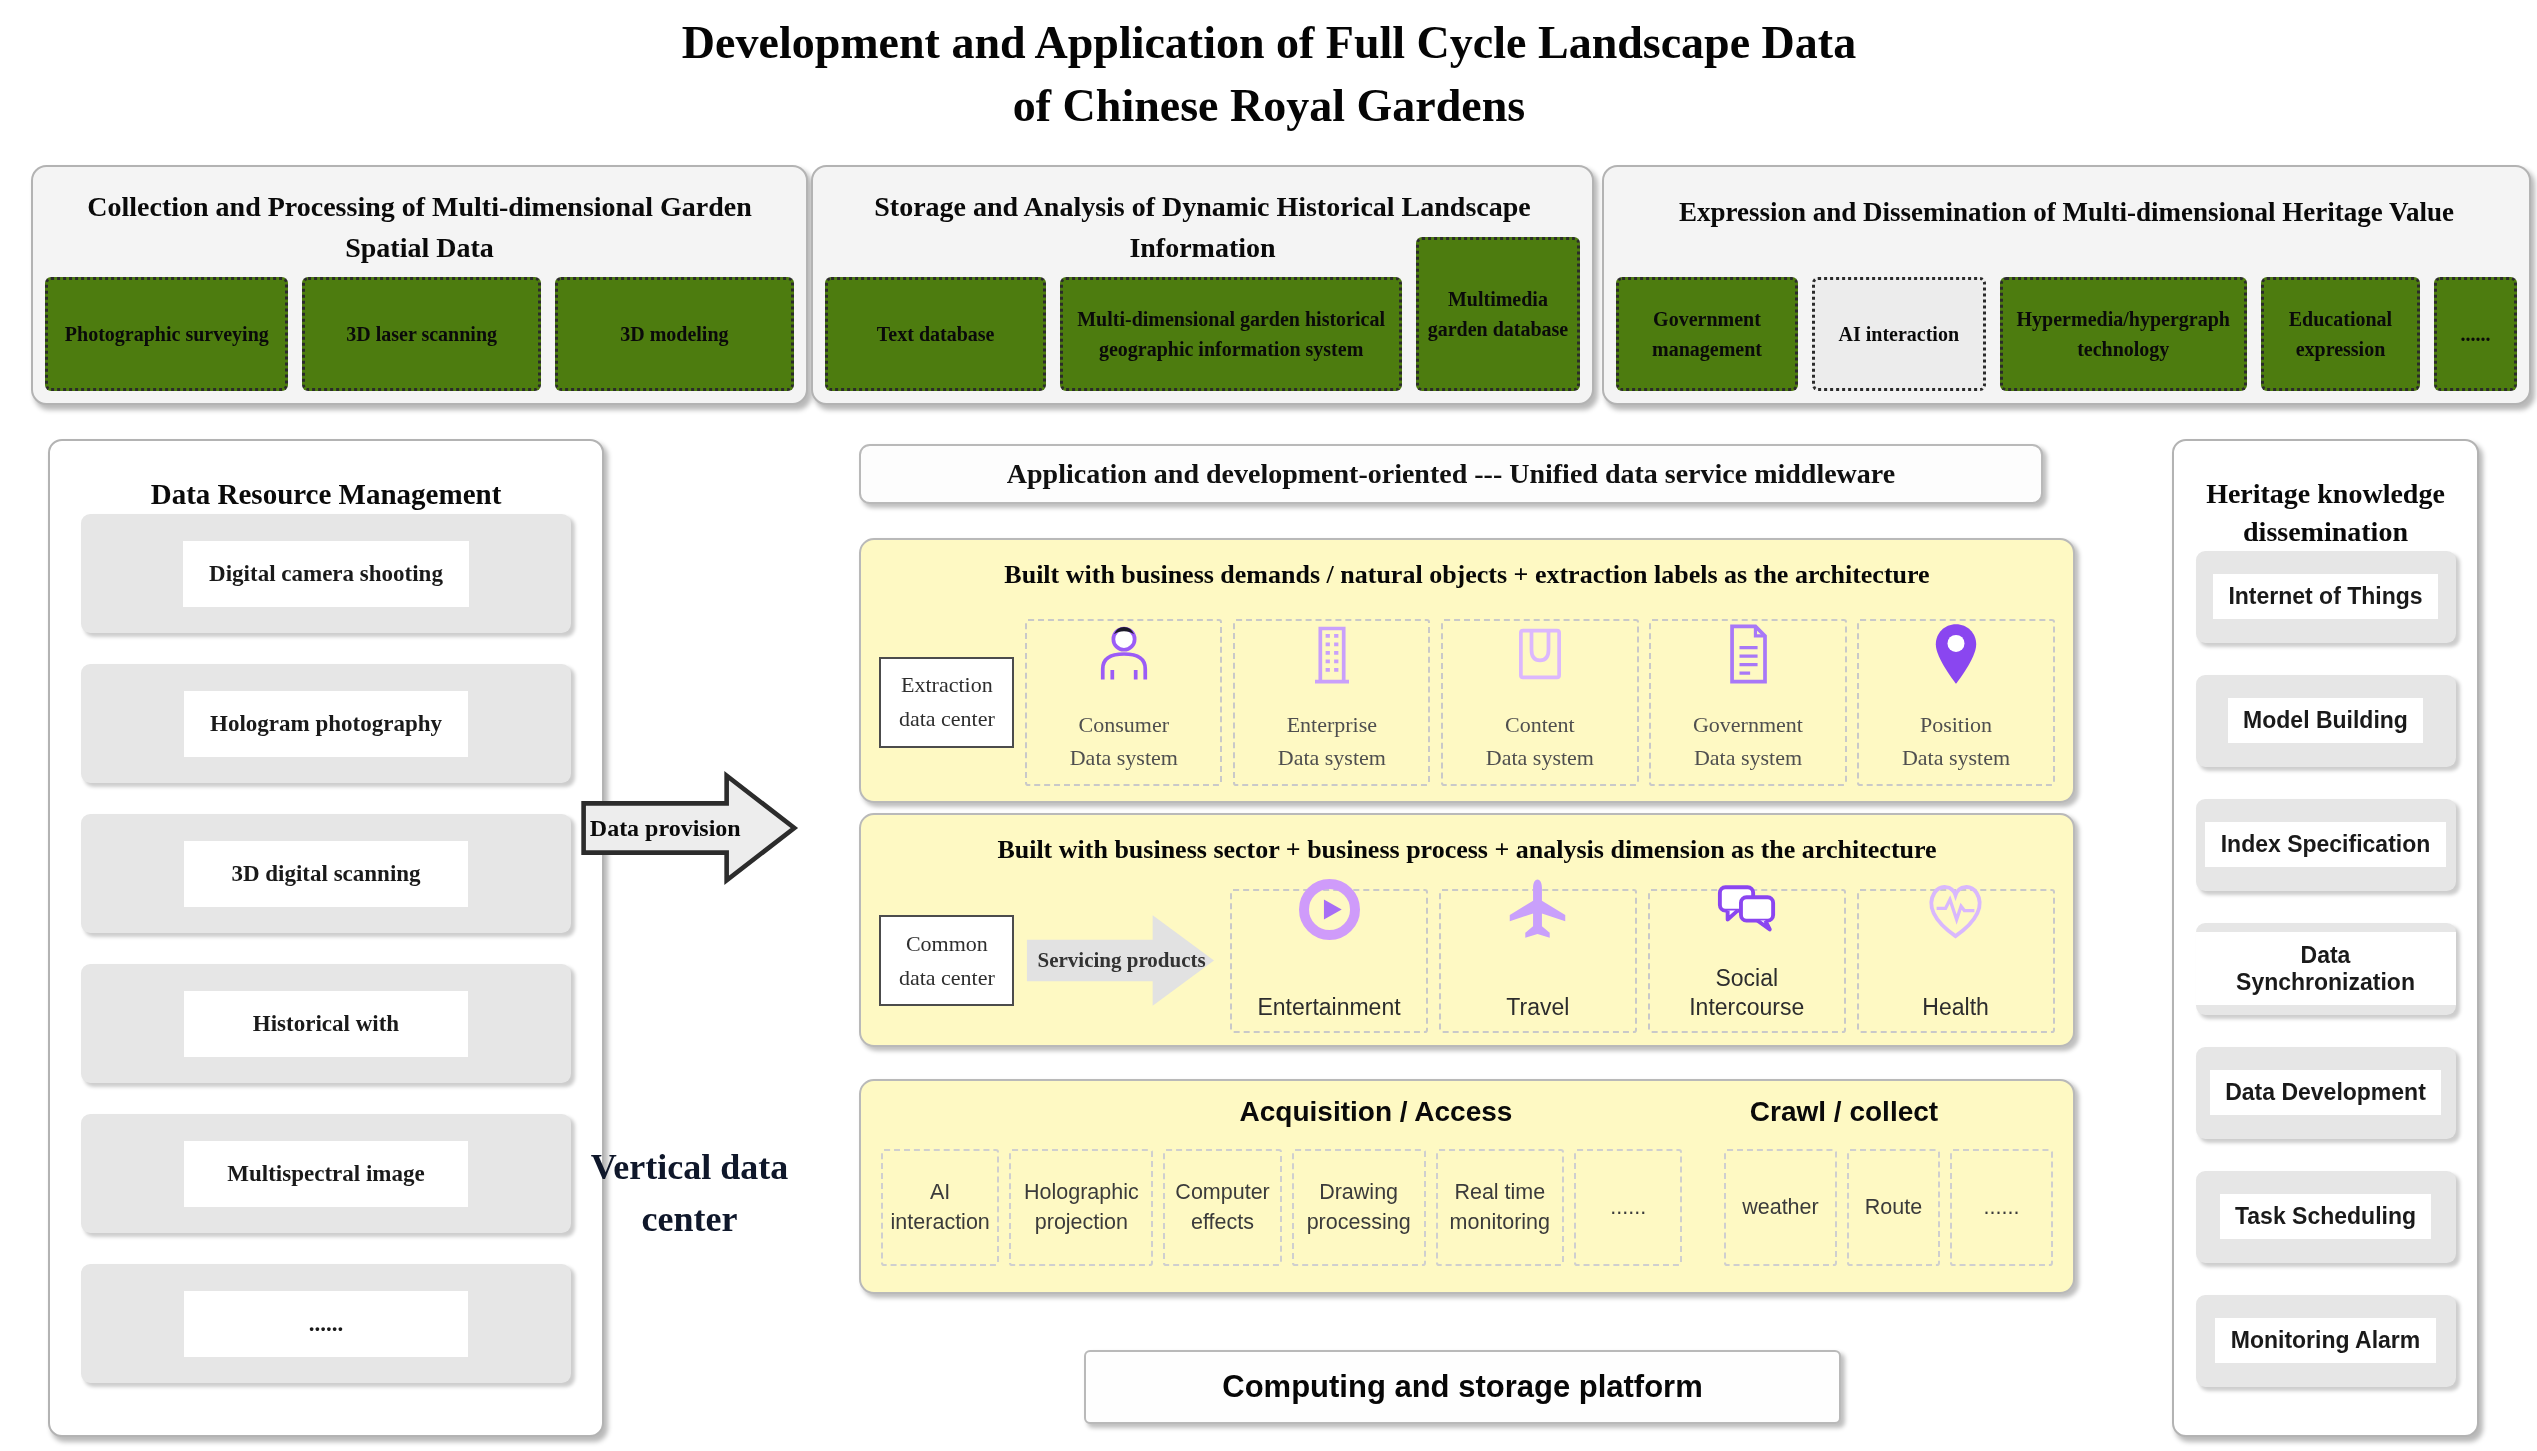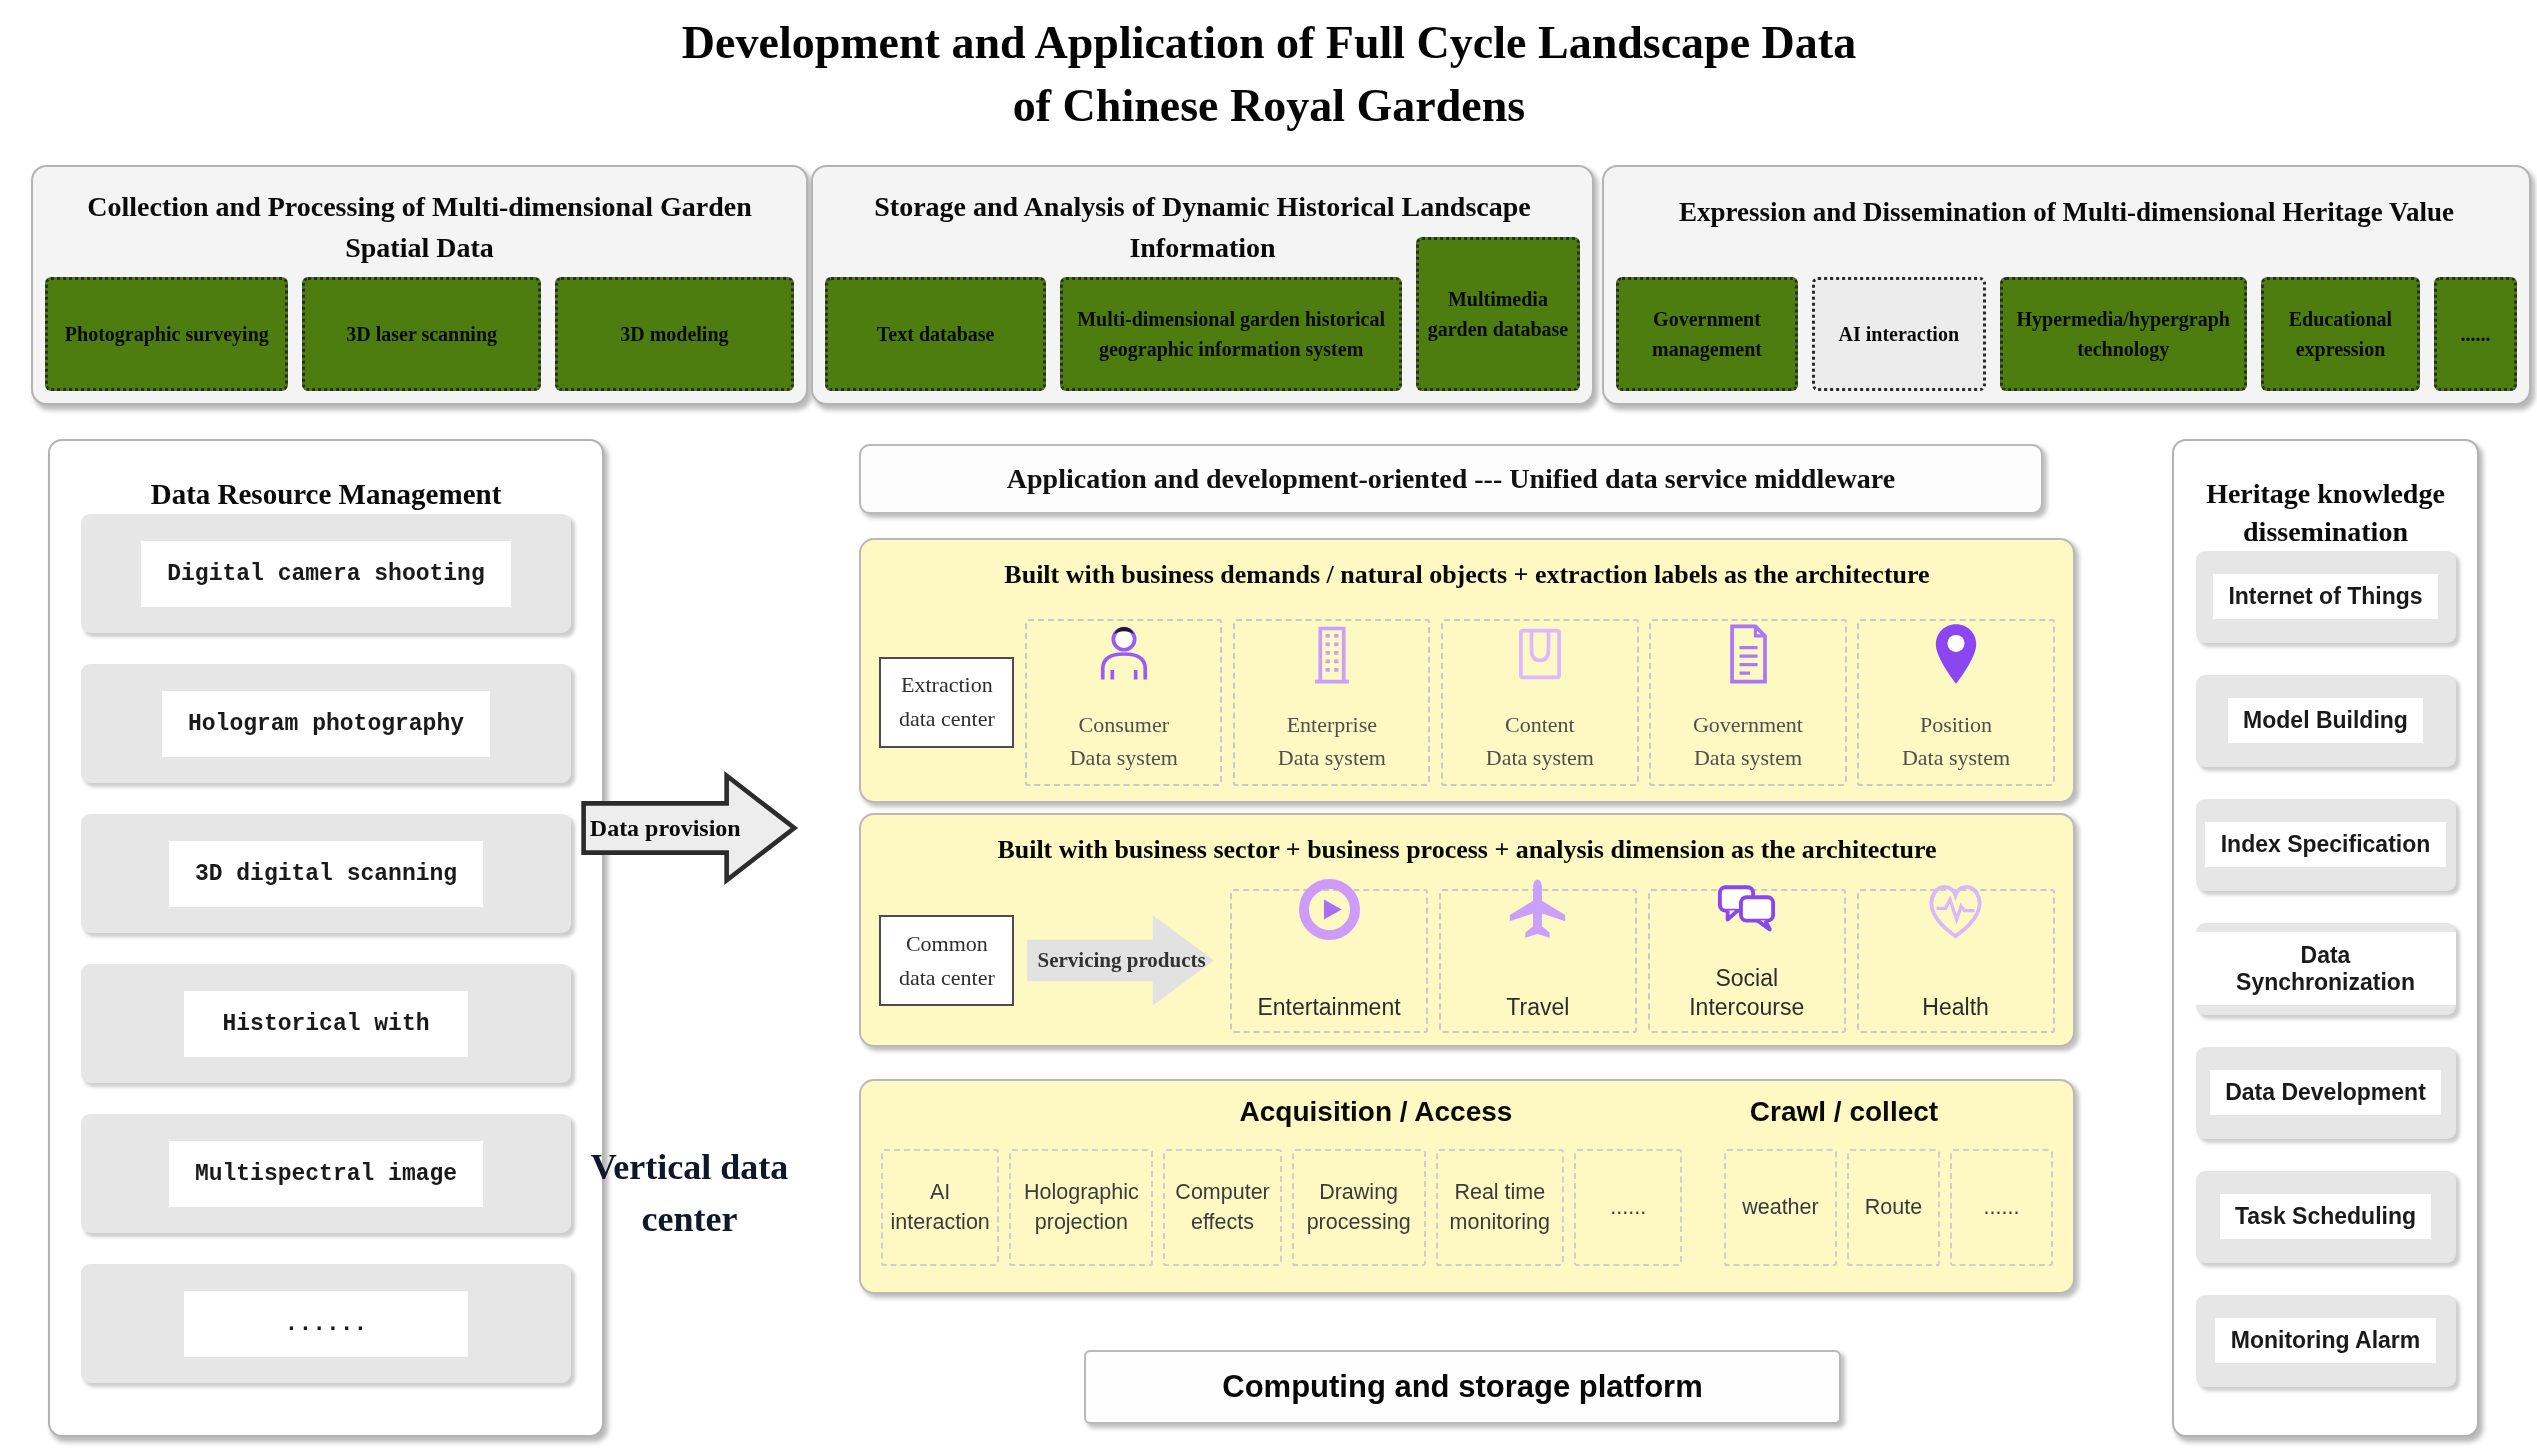--- a/index.html
+++ b/index.html
@@ -73,35 +73,35 @@
     box-shadow: 3.1px 3.8px 3.8px rgba(0,0,0,0.2);
     display: flex; align-items: center; justify-content: center;
   }
   .gray-item .strip {
     background: #ffffff;
     text-align: center;
     font-weight: 700;
     color: #1a1a1a;
   }
   .left-item { height: 119px; margin: 0 31px 31px 31px; }
-  .left-item .strip { font-size: 23px; padding: 20px 26px; min-width: 58%; font-family: Liberation Mono, monospace; }
+  .left-item .strip { font-size: 23px; padding: 20px 26px; min-width: 58%; font-family: Liberation Serif, serif; }
   .left-item:first-of-type { margin-top: 24.6px; }
   .right-item { height: 92px; margin: 0 21.5px 32px 21.5px; }
   .right-item .strip { font-size: 23px; padding: 9.2px 15.4px; min-width: 64%; font-family: "Liberation Sans","DejaVu Sans",sans-serif; }
   .right-item:first-of-type { margin-top: 20px; }
 
   
   .center-bar {
     left: 859px; width: 1184px;
     background: #fdfdfd;
     border: 2.3px solid #b9b9b9;
     border-radius: 10.8px;
     box-shadow: 3.1px 3.8px 4.6px rgba(0,0,0,0.25);
   }
-  .middleware { top: 444px; height: 70px; display:flex; align-items:center; justify-content:center;
+  .middleware { top: 444px; height: 60px; display:flex; align-items:center; justify-content:center;
     font-size: 28px; font-weight: 700; }
   .panel { position: absolute; left: 859px; width: 1216px;
     background: #fef9c3; border: 2.3px solid #b9b9b9; border-radius: 15px;
     box-shadow: 3.1px 3.8px 4.6px rgba(0,0,0,0.25); }
   .panel-header {
     margin-top: 20px; text-align: center;
     font-size: 26px; font-weight: 700; color: #070707;
   }
   .icon-row {
     position: absolute; left: 18.4px; right: 18.4px; bottom: 15.4px;

